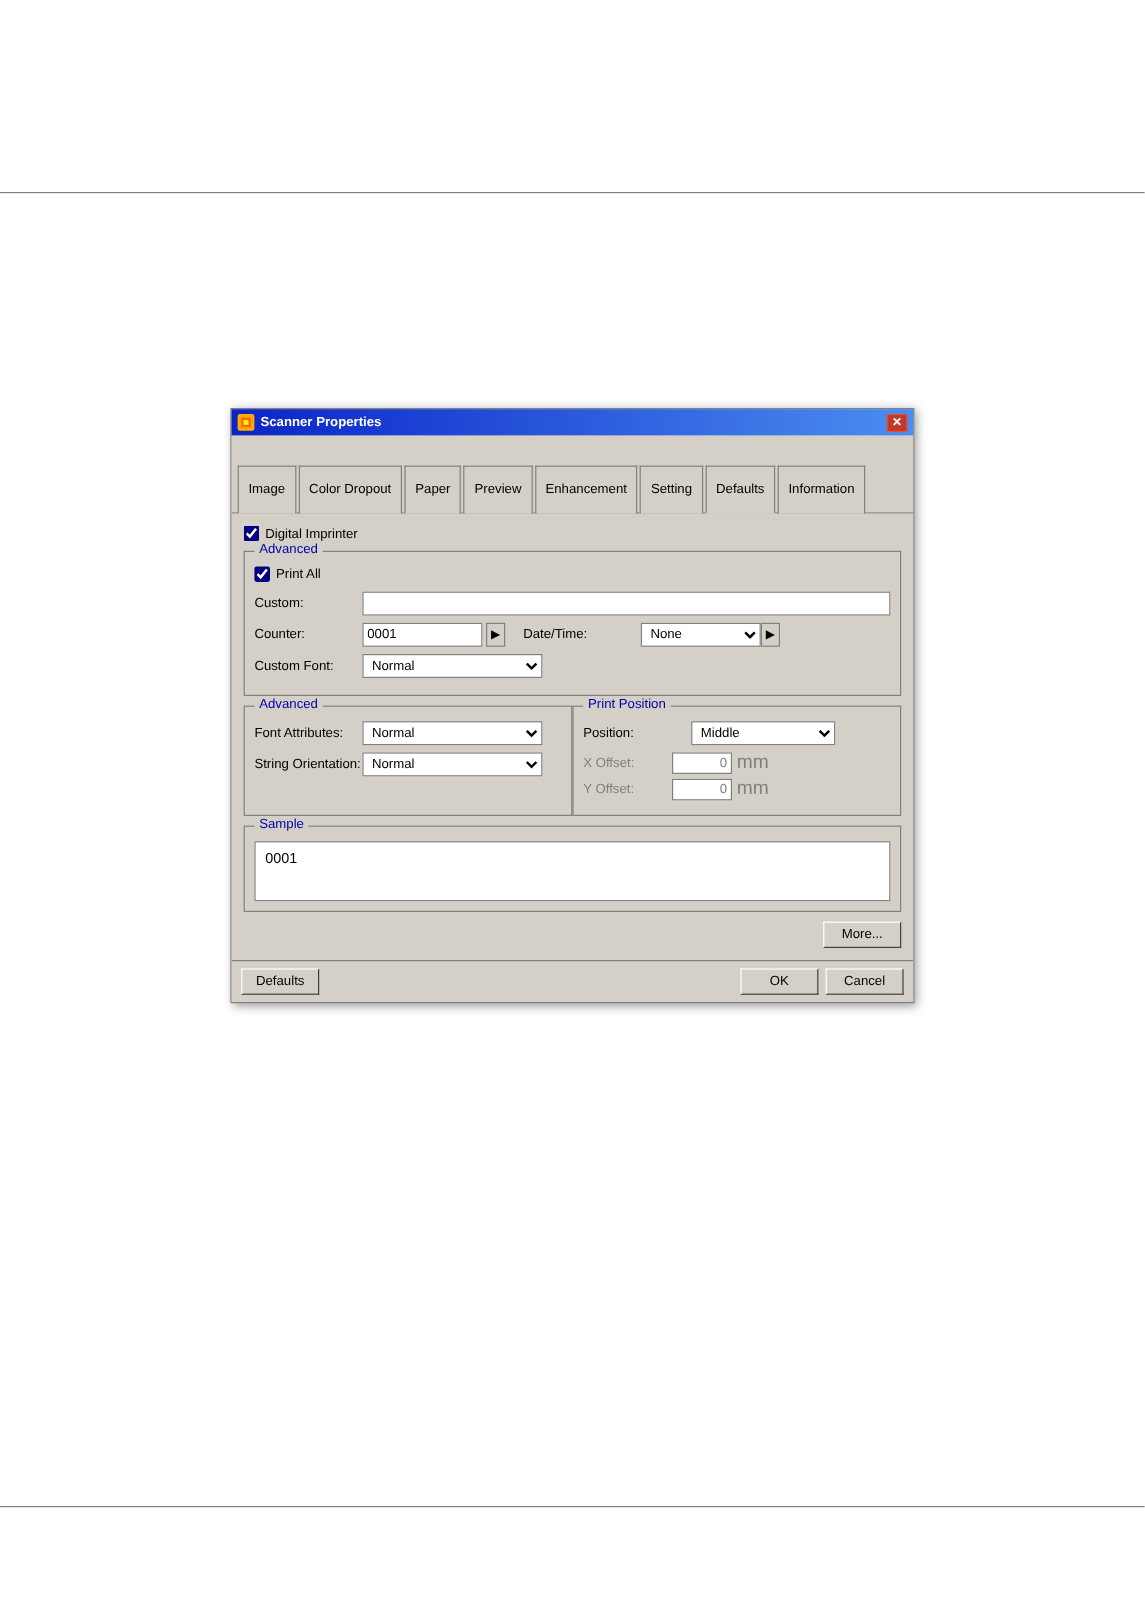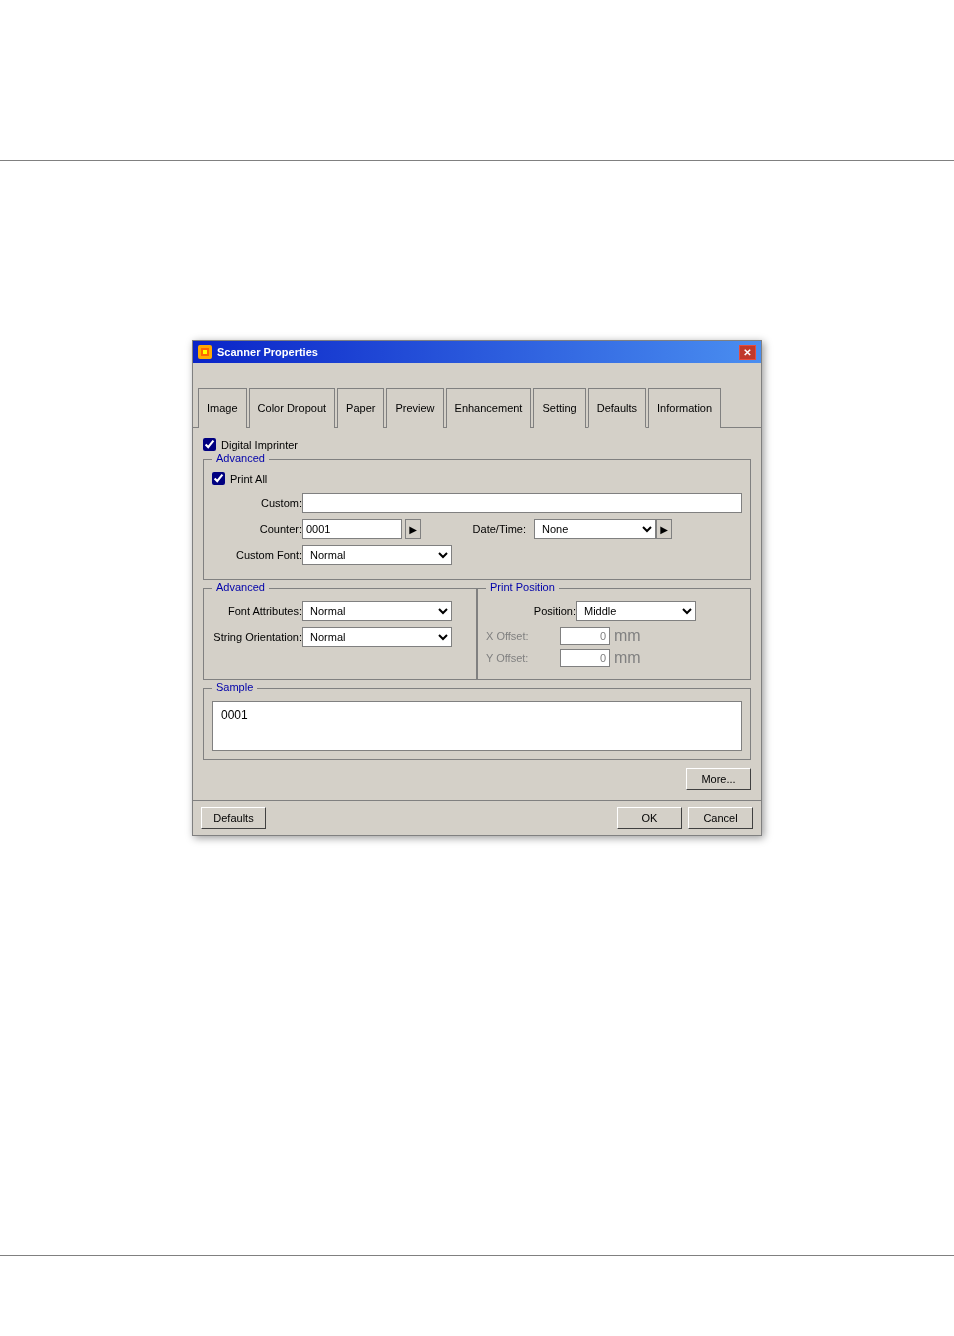--- a/index.html
+++ b/index.html
@@ -127,21 +127,20 @@
     }
     .form-row {
       display: flex;
       align-items: center;
       margin-bottom: 6px;
     }
     .form-label {
       width: 90px;
       font-size: 11px;
       color: #000;
-      text-align: right;
     }
     .form-input {
       height: 20px;
       border: 1px solid #808080;
       background: white;
       font-size: 11px;
       font-family: Tahoma, Arial, sans-serif;
       padding: 0 3px;
     }
     .counter-input {
@@ -164,21 +163,21 @@
       align-items: center;
       justify-content: center;
       cursor: pointer;
       font-size: 10px;
     }
     .datetime-label {
       margin-left: 15px;
       margin-right: 8px;
     }
     .datetime-select {
-      width: 122px;
+      width: 100px;
     }
     .select-control {
       display: flex;
       align-items: center;
       gap: 0;
     }
     select {
       height: 20px;
       border: 1px solid #808080;
       background: white;

